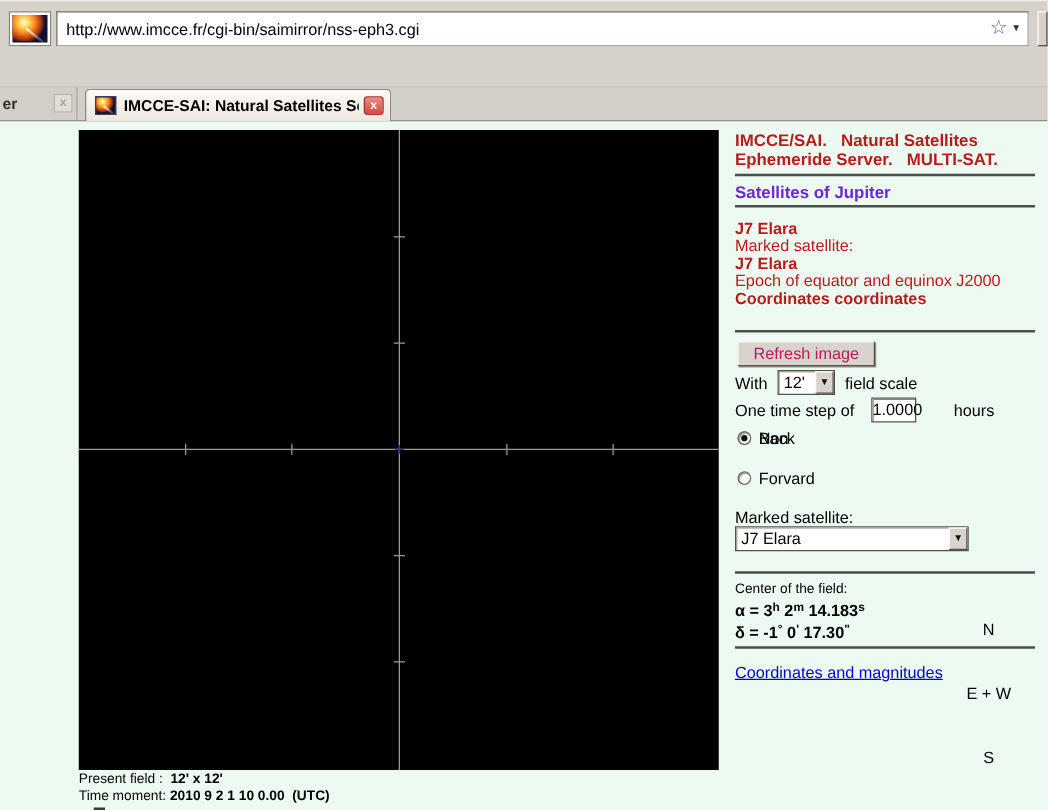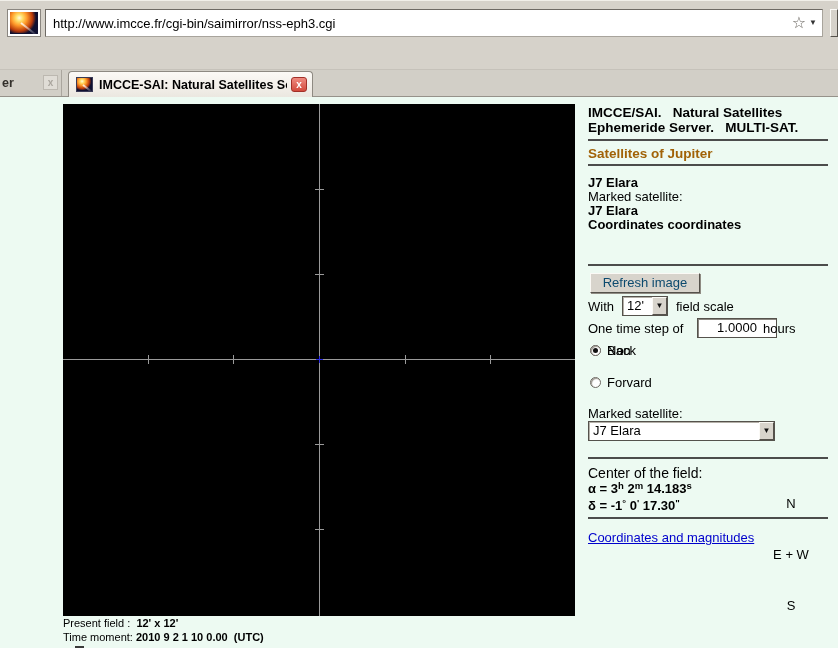--- a/index.html
+++ b/index.html
@@ -51,44 +51,44 @@
     box-sizing:border-box;color:#fff;font-size:10px;font-weight:bold;text-align:center;line-height:13px;}
 
   
   .sky{left:63px;top:104px;width:512px;height:512px;background:#000;overflow:hidden;}
 
   
   .status-line{left:63px;font-size:11px;color:#000;white-space:pre;}
   .clip-frag{left:75px;top:646px;width:9px;height:2px;background:#3a3a3a;}
 
   
-  .rp{left:588px;width:240px;color:#000000;}
+  .rp{left:588px;width:240px;color:#b91c1c;}
   .rp-title{top:105px;font-size:13.5px;font-weight:bold;line-height:15px;white-space:pre-wrap;}
   .rule{left:588px;width:240px;height:0;border-top:2px solid #4c4c4c;}
-  .rp-subtitle{top:146px;font-size:13.5px;font-weight:bold;color:#a16207;}
+  .rp-subtitle{top:146px;font-size:13.5px;font-weight:bold;color:#6d28d9;}
   .rp-info{top:176px;font-size:13px;line-height:14px;}
   .b{font-weight:bold;}
   .btn{left:590px;top:273px;width:110px;height:20px;background:#d8d4cc;
     border:1px solid;border-color:#fbfaf6 #55514b #55514b #fbfaf6;
     box-shadow:1px 1px 0 #8f8b83;box-sizing:border-box;
-    font-size:13px;text-align:center;line-height:18px;color:#0c4a6e;}
+    font-size:13px;text-align:center;line-height:18px;color:#be185d;}
   .inline-label{font-size:13px;}
   .sel{background:#fff;border:1px solid #55524c;box-shadow:inset 1px 1px 0 #b4b0a8;
     box-sizing:border-box;display:flex;align-items:stretch;}
   .sel-text{flex:1 1 auto;font-size:13px;line-height:18px;padding-left:4px;white-space:nowrap;overflow:hidden;}
   .sel-btn{flex:0 0 15px;background:#d8d4cc;border:1px solid;border-color:#fbfaf6 #55514b #55514b #fbfaf6;
     box-sizing:border-box;text-align:center;font-size:8px;line-height:16px;color:#111;}
   .txt-input{background:#fff;border:1px solid #55524c;box-shadow:inset 1px 1px 0 #8a8680;
     box-sizing:border-box;font-size:13px;text-align:center;line-height:18px;}
   .radio-row{position:absolute;left:590px;height:15px;display:flex;align-items:center;}
   .radio-circle{width:11px;height:11px;border-radius:50%;background:#fff;
     border:1px solid #6e6a64;box-shadow:inset 1px 1px 1px #9a968e;box-sizing:border-box;position:relative;}
   .radio-row.checked .radio-circle::after{content:"";position:absolute;left:2px;top:2px;width:5px;height:5px;border-radius:50%;background:#111;}
   .radio-label{font-size:13px;margin-left:6px;}
-  .rp-center-label{top:465px;font-size:14px;}
+  .rp-center-label{top:465px;font-size:11px;}
   .coord-line{font-size:13px;font-weight:bold;white-space:pre;}
   .coord-line .sup{font-size:9.5px;position:relative;top:-4px;}
   .compass{left:760px;top:461px;width:62px;text-align:center;font-size:13px;line-height:17px;white-space:pre;}
   .rp-link{top:530px;font-size:13px;color:#0000cc;text-decoration:underline;cursor:pointer;}
 </style>
 </head>
 <body>
 
 <div class="abs top-chrome"></div>
 
@@ -138,35 +138,36 @@
 <div class="abs rp rp-title">IMCCE/SAI.   Natural Satellites
 Ephemeride Server.   MULTI-SAT.</div>
 <div class="abs rule" style="top:139px;"></div>
 <div class="abs rp rp-subtitle">Satellites of Jupiter</div>
 <div class="abs rule" style="top:164px;"></div>
 
 <div class="abs rp rp-info">
   <div class="b">J7 Elara</div>
   <div>Marked satellite:</div>
   <div class="b">J7 Elara</div>
+  <div>Epoch of equator and equinox J2000</div>
   <div class="b">Coordinates coordinates</div>
 </div>
 <div class="abs rule" style="top:264px;"></div>
 
 <div class="abs btn">Refresh image</div>
 
 <span class="abs inline-label" style="left:588px;top:299px;">With</span>
 <div class="abs sel" style="left:622px;top:296px;width:46px;height:20px;">
   <span class="sel-text">12'</span>
   <span class="sel-btn">▼</span>
 </div>
 <span class="abs inline-label" style="left:676px;top:299px;">field scale</span>
 
 <span class="abs inline-label" style="left:588px;top:321px;">One time step of</span>
-<div class="abs txt-input" style="left:697px;top:318px;width:80px;height:20px;">1.0000</div>
+<div class="abs txt-input" style="left:697px;top:318px;width:36px;height:20px;">1.0000</div>
 <span class="abs inline-label" style="left:763px;top:321px;">hours</span>
 
 <div class="radio-row" style="top:343px;">
   <span class="radio-circle"></span>
   <span class="radio-label">Back</span>
 </div>
 <div class="radio-row checked" style="top:343px;">
   <span class="radio-circle"></span>
   <span class="radio-label">Non</span>
 </div>

